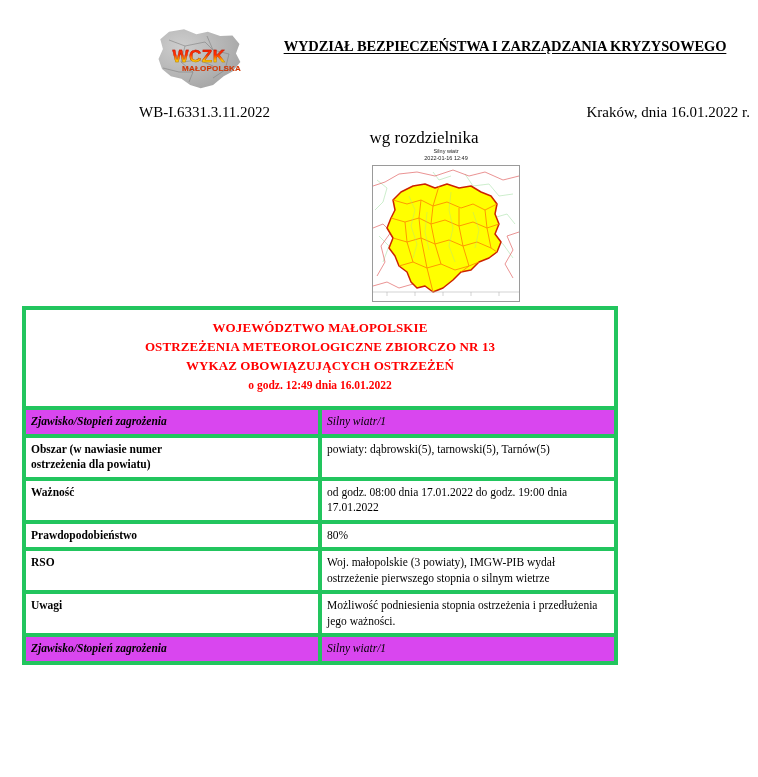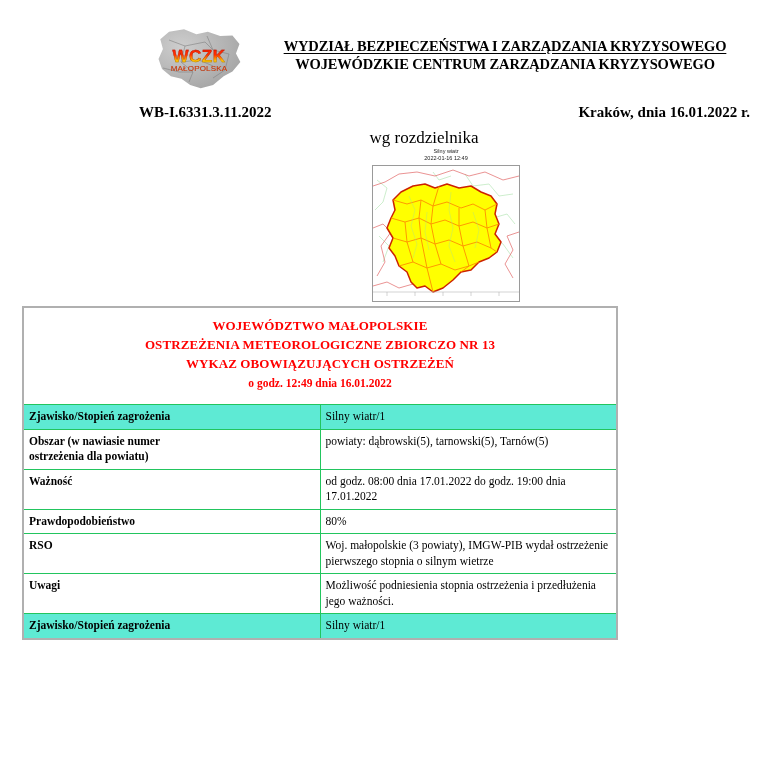--- a/index.html
+++ b/index.html
@@ -65,23 +65,23 @@
     -webkit-background-clip: text;
     background-clip: text;
     color: transparent;
     -webkit-text-stroke: .35px rgba(90,0,0,.55);
   }
   .logo-malopolska {
     position: absolute;
     left: 2px;
     top: 36px;
     width: 84px;
-    text-align: center;
+    text-align: right;
     font-family: "Liberation Sans", sans-serif;
-    font-weight: normal;
+    font-weight: bold;
     font-size: 8px;
     letter-spacing: .2px;
     color: #e23a00;
     -webkit-text-stroke: .2px rgba(120,20,0,.5);
   }
 
   .header-titles {
     position: absolute;
     left: 255px;
     top: 9px;
@@ -105,21 +105,20 @@
     line-height: 18px;
   }
 
   
   .ref-row {
     position: absolute;
     top: 104px;
     left: 0;
     width: 758px;
     height: 22px;
-    font-weight: bold;
   }
   .ref-sign {
     position: absolute;
     left: 139px;
     top: 0;
     font-size: 15px;
   }
   .ref-place {
     position: absolute;
     right: 8px;
@@ -173,37 +172,38 @@
     position: absolute;
     left: 22px;
     top: 306px;
     width: 596px;
     border-collapse: collapse;
     table-layout: fixed;
     border: 2px solid #b0b0b0;
     background: #fff;
   }
   .warn-table td {
-    border: 1px solid #22c55e;
+    border: 4px solid #22c55e;
     padding: 4px 5px 4px 5px;
     vertical-align: top;
     font-size: 11.5px;
     line-height: 15.5px;
     font-family: "Liberation Serif", serif;
   }
   .warn-table td.label {
     width: 152px;
     font-weight: bold;
     font-size: 11.5px;
   }
   .warn-table td.value {
     font-weight: normal;
   }
   tr.banner td {
-    background: #5eead4;
+    background: #d946ef;
+    font-style: italic;
   }
   tr.banner td.label { font-weight: bold; }
   tr.banner td.value { font-weight: normal; }
 
   .table-head {
     text-align: center;
     color: #FF0000;
     font-weight: bold;
     padding: 8px 4px 10px 4px !important;
   }
@@ -227,21 +227,20 @@
         <path d="M26 34 L44 32 L58 38"></path>
         <path d="M8 40 L24 44 L38 44"></path>
       </g>
     </svg>
     <div class="logo-wczk">WCZK</div>
     <div class="logo-malopolska">MAŁOPOLSKA</div>
   </div>
 
   <div class="header-titles">
     <div class="title-line-1">WYDZIAŁ BEZPIECZEŃSTWA I ZARZĄDZANIA KRYZYSOWEGO</div>
-    <div class="title-line-2">WOJEWÓDZKIE CENTRUM ZARZĄDZANIA KRYZYSOWEGO</div>
   </div>
 </div>
 
 <div class="ref-row">
   <div class="ref-sign">WB-I.6331.3.11.2022</div>
   <div class="ref-place">Kraków, dnia 16.01.2022 r.</div>
 </div>
 <div class="ref-dist">wg rozdzielnika</div>
 
 <div class="map-figure">

